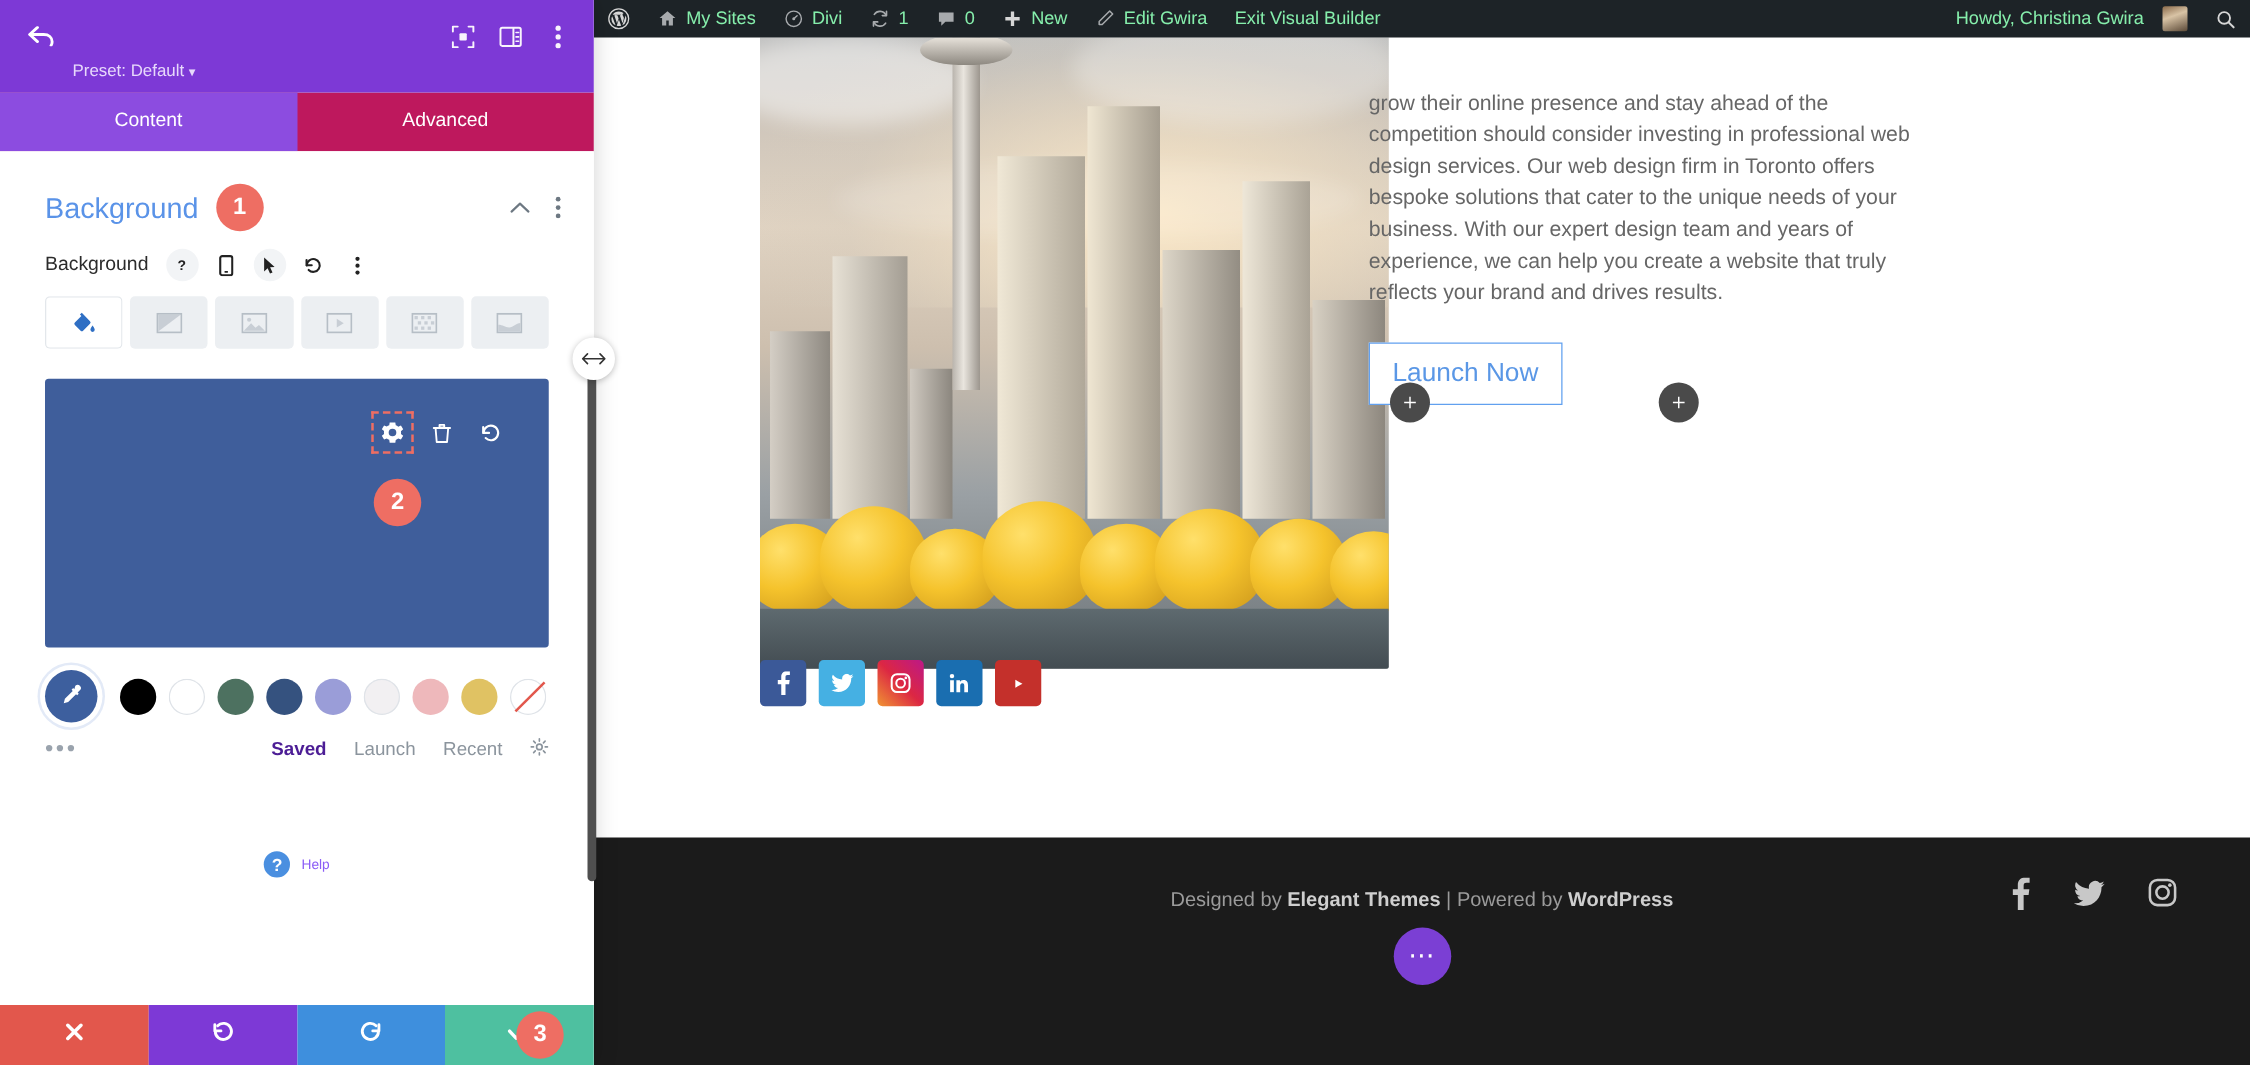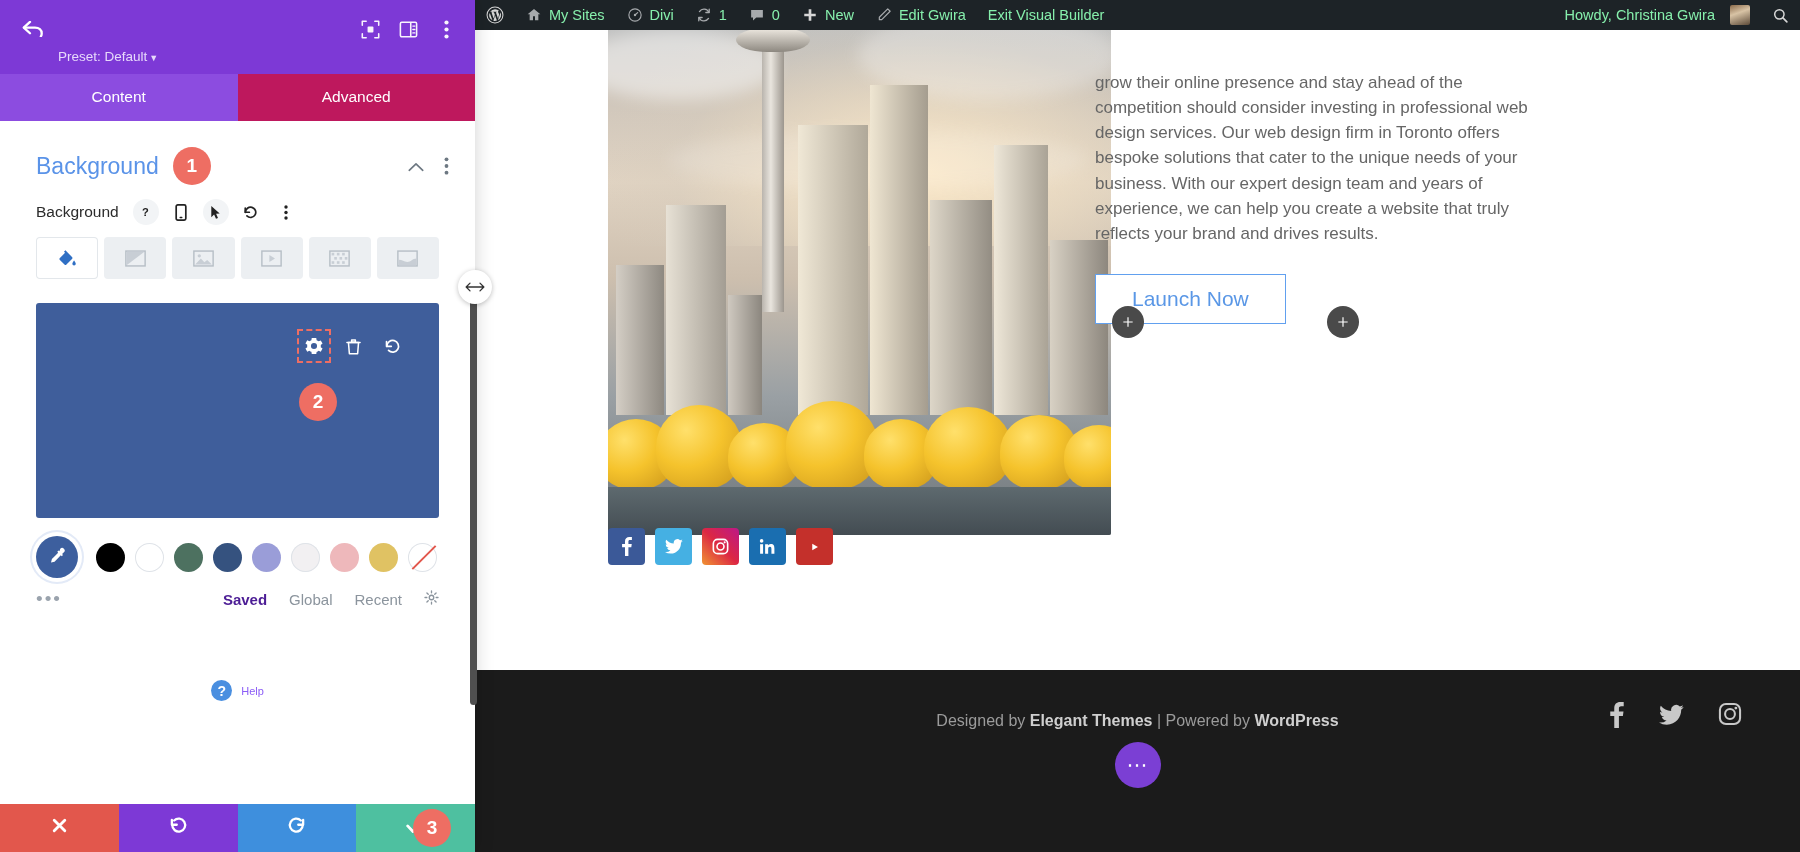--- a/index.html
+++ b/index.html
@@ -209,21 +209,21 @@
   .social-row { position: absolute; left: 133px; top: 498px; display: flex; gap: 10px; }
   .social-btn {
     width: 37px; height: 37px; border-radius: 4px; color:#fff;
     display:flex; align-items:center; justify-content:center; cursor:pointer;
     font-size: 19px; font-weight: bold; font-family: "Liberation Serif", serif;
   }
 
   .text-col { position: absolute; left: 620px; top: 0px; width: 440px; margin-top: 40px; }
   .body-copy { font-size: 17px; line-height: 1.48; color: #666; font-family: "Liberation Sans", sans-serif; }
   .launch-btn {
-    display: inline-block; margin-top: 28px; padding: 12px 36px;
+    display: inline-block; margin-top: 28px; padding: 12px 18px;
     border: 1px solid #61a0ef; color: #5a97e6; font-size: 21px;
     background: #fff; cursor: pointer;
   }
 
   .add-circle {
     position: absolute; width: 32px; height: 32px; border-radius: 50%;
     background: #4a4a4a; color: #fff; display:flex; align-items:center; justify-content:center;
     font-size: 20px; cursor: pointer; font-weight: 300;
   }
 
@@ -637,21 +637,21 @@
         <span class="swatch bordered" style="background:#f2f0f2;"></span>
         <span class="swatch" style="background:#eeb8bb;"></span>
         <span class="swatch" style="background:#e0c263;"></span>
         <span class="swatch none"></span>
       </div>
 
       <div class="swatch-meta">
         <span class="dots">•••</span>
         <span class="meta-links">
           <span class="meta-link active">Saved</span>
-          <span class="meta-link">Global</span>
+          <span class="meta-link">Launch</span>
           <span class="meta-link">Recent</span>
           <span class="meta-gear">
             <svg width="15" height="15" viewBox="0 0 18 18">
                 <circle cx="9" cy="9" r="2.7" fill="none" stroke="#8b949d" stroke-width="1.6"></circle>
                 <path d="M9 1.2v2.2M9 14.6v2.2M1.2 9h2.2M14.6 9h2.2M3.5 3.5l1.6 1.6M12.9 12.9l1.6 1.6M14.5 3.5l-1.6 1.6M5.1 12.9l-1.6 1.6" stroke="#8b949d" stroke-width="1.6" stroke-linecap="round"></path>
               </svg>
           </span>
         </span>
       </div>
 

